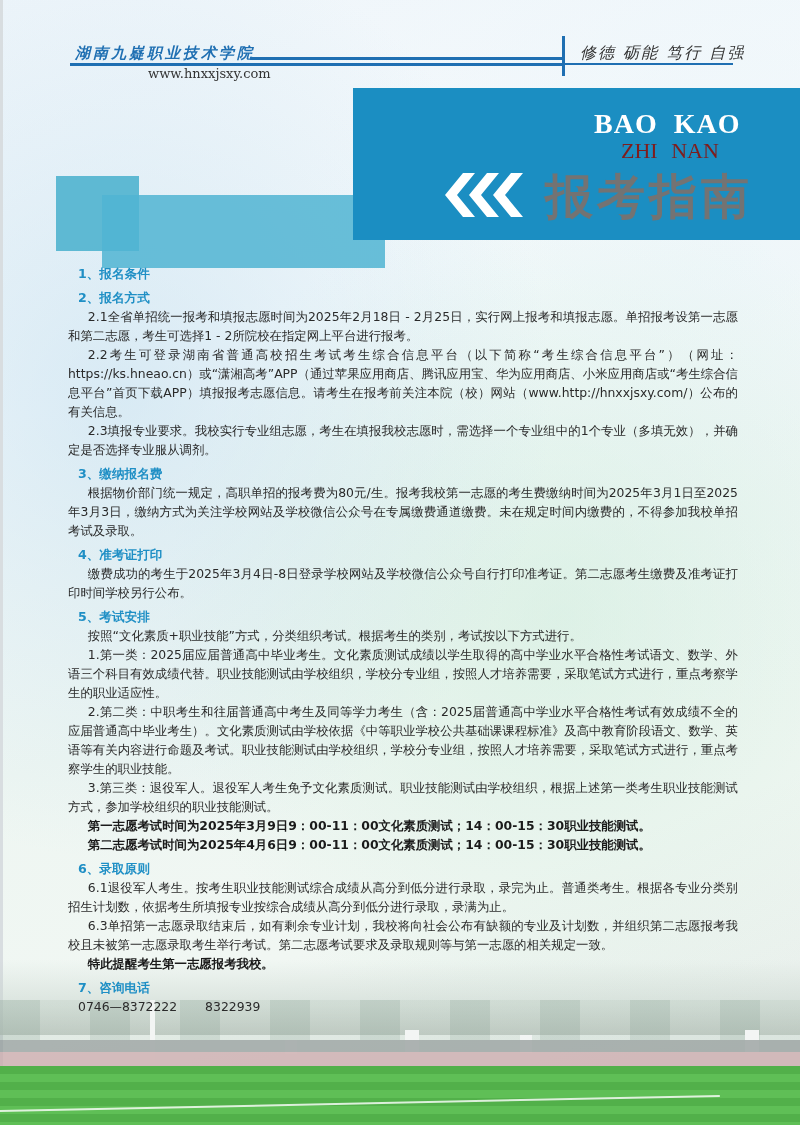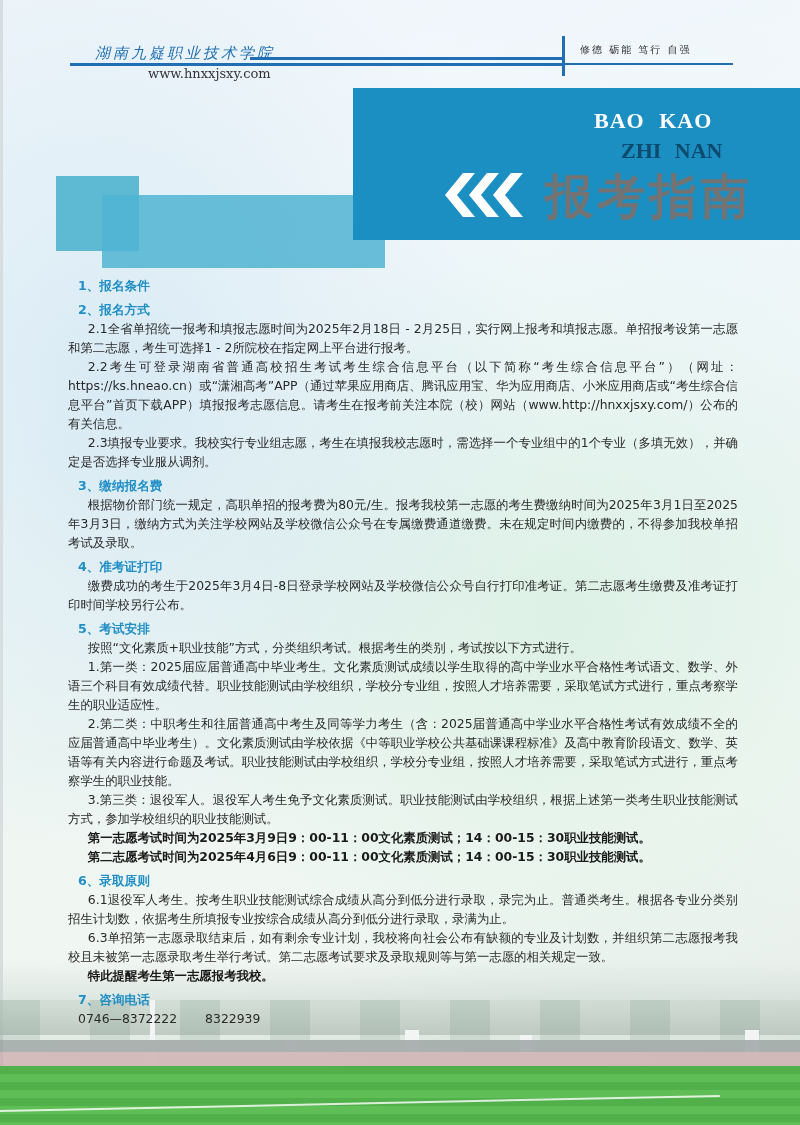--- a/index.html
+++ b/index.html
@@ -9,42 +9,42 @@
     background: linear-gradient(160deg, #eef5fa 0%, #f6fafc 30%, #eef6f2 55%, #f1f7f3 75%, #e4ece8 100%);
   }
   .wash1 { position:absolute; left:0; top:0; width:800px; height:1125px;
     background: radial-gradient(ellipse at 15% 35%, rgba(180,215,235,0.45) 0%, rgba(255,255,255,0) 45%),
                 radial-gradient(ellipse at 70% 55%, rgba(200,235,215,0.45) 0%, rgba(255,255,255,0) 50%),
                 radial-gradient(ellipse at 90% 20%, rgba(235,245,250,0.6) 0%, rgba(255,255,255,0) 40%); }
   .left-edge { position:absolute; left:0; top:0; width:3px; height:1125px; background:#d8dde0; }
 
   
   .school-name { position:absolute; left:75px; top:44px; font-family:"DejaVu Serif", serif; font-style:italic;
-    font-weight:normal; font-size:15px; color:#1f6fb2; letter-spacing:3px;margin-left:20px; }
+    font-weight:bold; font-size:15px; color:#1f6fb2; letter-spacing:3px; }
   .hline-a { position:absolute; left:70px; top:63px; width:495px; height:3px; background:#1f6fb2; }
   .hline-b { position:absolute; left:250px; top:57px; width:315px; height:3px; background:#1f6fb2; }
   .vtick { position:absolute; left:562px; top:36px; width:3px; height:40px; background:#1f6fb2; }
   .hline-c { position:absolute; left:565px; top:63px; width:168px; height:2px; background:#1f6fb2; }
-  .motto { position:absolute; left:580px; top:43px; font-family:"DejaVu Serif", serif; 
-    font-size:10px; color:#333; letter-spacing:2px; }
+  .motto { position:absolute; left:580px; top:43px; font-family:"DejaVu Serif", serif; font-style:italic;
+    font-size:16px; color:#333; letter-spacing:2px; }
   .website { position:absolute; left:148px; top:66px; font-family:"DejaVu Serif", serif; font-size:13px; color:#333; }
 
   
   .blk-light1 { position:absolute; left:56px; top:176px; width:83px; height:75px; background:rgba(70,175,205,0.85); }
   .blk-light2 { position:absolute; left:102px; top:195px; width:283px; height:73px; background:rgba(80,180,210,0.85); }
   .blk-main { position:absolute; left:353px; top:88px; width:447px; height:152px; background:#1b8ec2; }
   .pinyin1 { position:absolute; left:594px; top:108px; font-family:"Liberation Serif", serif; font-weight:bold;
-    font-size:22px; color:#fff; letter-spacing:1px; word-spacing:8px; }
-  .pinyin2 { position:absolute; left:621px; top:138px; font-family:"Liberation Serif", serif; font-weight:bold;
-    font-size:22px; color:#0c4a6e; letter-spacing:0px; word-spacing:8px; }
+    font-size:28px; color:#fff; letter-spacing:1px; word-spacing:8px; }
+  .pinyin2 { position:absolute; left:621px; top:138px; font-family:"Liberation Serif", serif; font-weight:normal;
+    font-size:22px; color:#7f1d1d; letter-spacing:0px; word-spacing:8px; }
   .chev { position:absolute; left:445px; top:173px; width:80px; height:44px; }
   .banner-title { position:absolute; left:545px; top:165px; font-size:48px; font-weight:bold; color:#737373; letter-spacing:4px; }
 
   
-  .content { position:absolute; left:78px; top:276px; width:660px; font-size:12.4px; color:#2a2a2a; line-height:19px; }
+  .content { position:absolute; left:78px; top:264px; width:660px; font-size:12.4px; color:#2a2a2a; line-height:19px; }
   .sec-h { color:#1f8fc5; font-weight:bold; font-size:12.6px; margin-top:5px; }
   .sec-h.first { margin-top:0; }
   .p { text-indent:1.6em; margin-left:-10px; text-align:justify; }
   .bold { font-weight:bold; color:#1a1a1a; }
   .phone-row { display:flex; gap:28px; }
 
   
   .haze { position:absolute; left:0; top:960px; width:800px; height:75px;
     background: linear-gradient(180deg, rgba(230,238,236,0) 0%, rgba(200,212,205,0.55) 60%, rgba(185,195,188,0.8) 100%); }
   .trees { position:absolute; left:0; top:1000px; width:800px; height:40px;

